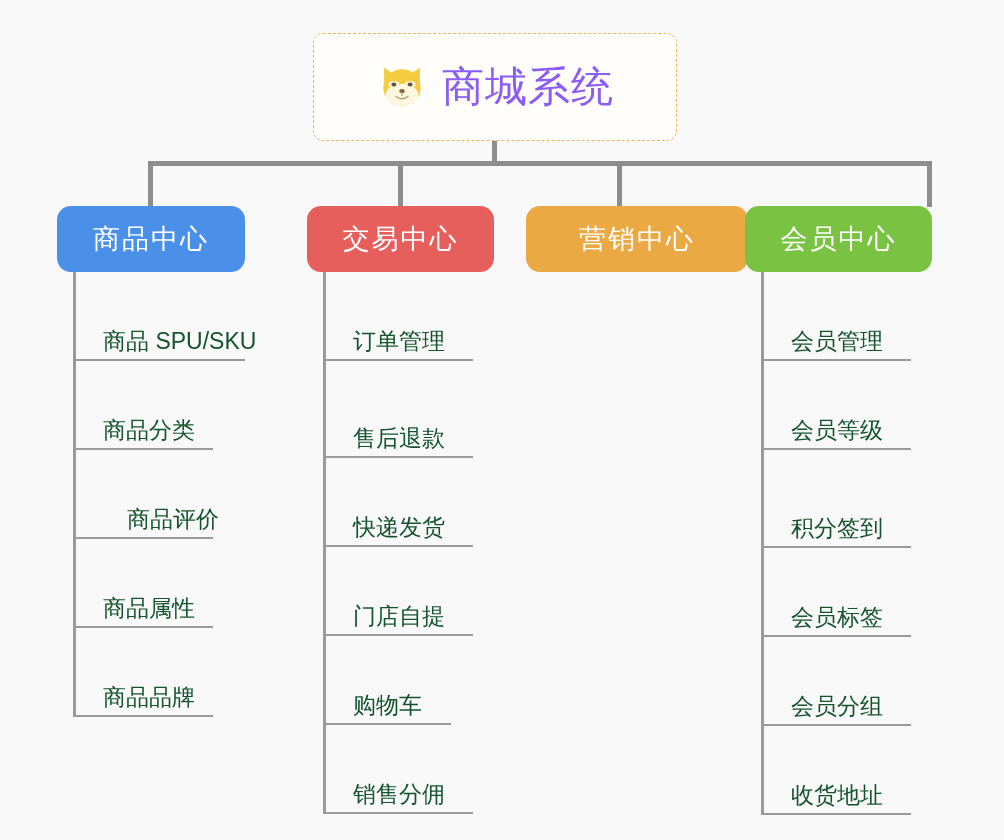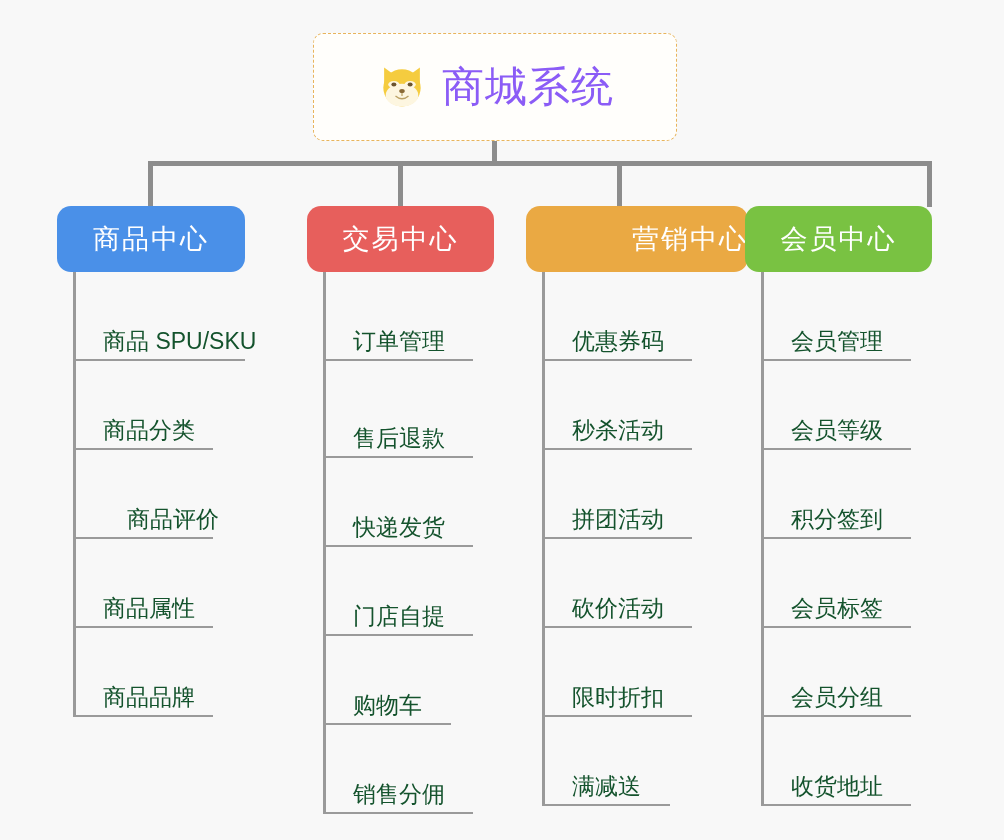--- a/index.html
+++ b/index.html
@@ -206,57 +206,37 @@
       <div class="leaf-item" style="width:128px;">
           <span class="leaf-label">购物车</span>
         </div>
       <div class="leaf-item" style="width:150px;">
           <span class="leaf-label">销售分佣</span>
         </div>
     </div>
   </div>
 
   <div class="column" style="left:526px;">
-    <div class="cat-header" style="width:222px;background:#eaa943;justify-content:flex-end;">
+    <div class="cat-header" style="width:222px;background:#eaa943;">
       <span>营销中心</span>
-    </div>
-    <div class="leaf-list">
-      <div class="leaf-item" style="width:150px;">
-          <span class="leaf-label">优惠券码</span>
-        </div>
-      <div class="leaf-item" style="width:150px;">
-          <span class="leaf-label">秒杀活动</span>
-        </div>
-      <div class="leaf-item" style="width:150px;">
-          <span class="leaf-label">拼团活动</span>
-        </div>
-      <div class="leaf-item" style="width:150px;">
-          <span class="leaf-label">砍价活动</span>
-        </div>
-      <div class="leaf-item" style="width:150px;">
-          <span class="leaf-label">限时折扣</span>
-        </div>
-      <div class="leaf-item" style="width:128px;">
-          <span class="leaf-label">满减送</span>
-        </div>
     </div>
   </div>
 
   <div class="column" style="left:745px;">
     <div class="cat-header" style="width:187px;background:#79c242;">
       <span>会员中心</span>
     </div>
     <div class="leaf-list">
       <div class="leaf-item" style="width:150px;">
           <span class="leaf-label">会员管理</span>
         </div>
       <div class="leaf-item" style="width:150px;">
           <span class="leaf-label">会员等级</span>
         </div>
-      <div class="leaf-item" style="width:150px;">
+      <div class="leaf-item" style="width:150px;margin-top:9px;">
           <span class="leaf-label">积分签到</span>
         </div>
       <div class="leaf-item" style="width:150px;align-items:flex-end;">
           <span class="leaf-label">会员标签</span>
         </div>
       <div class="leaf-item" style="width:150px;">
           <span class="leaf-label">会员分组</span>
         </div>
       <div class="leaf-item" style="width:150px;">
           <span class="leaf-label">收货地址</span>

